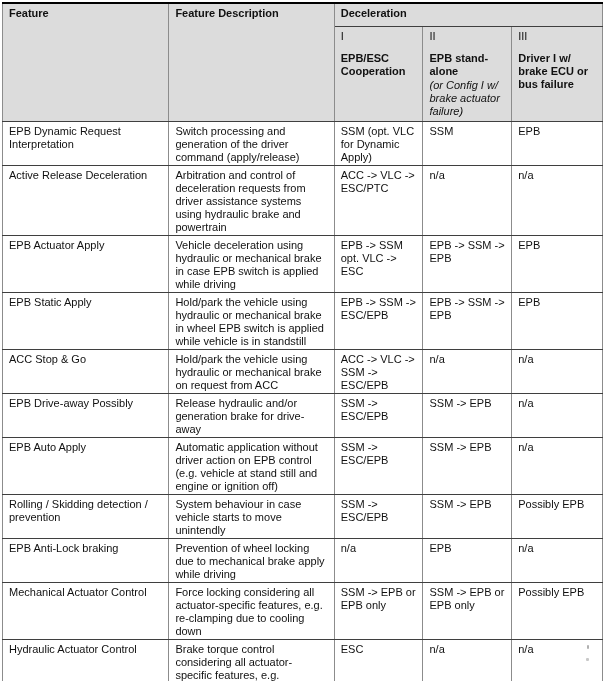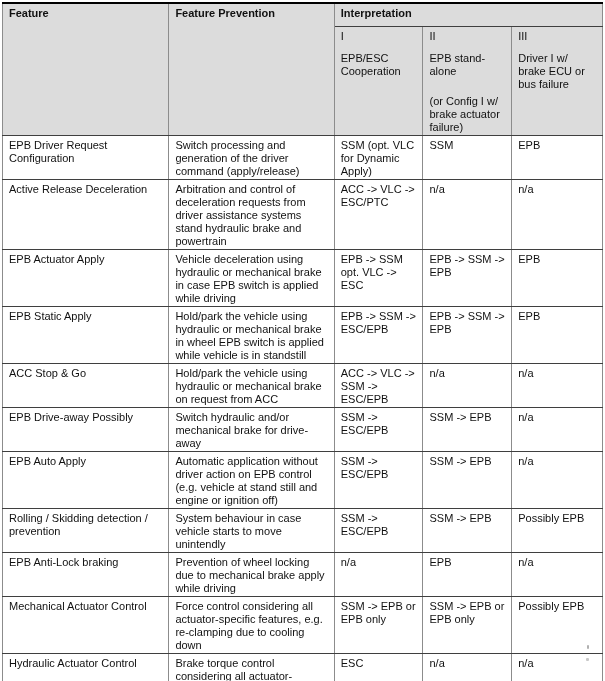--- a/index.html
+++ b/index.html
@@ -45,22 +45,22 @@
     font-size: 11px;
   }
   .col-feature { width: 165px; }
   .col-desc    { width: 164px; }
   .col-c1      { width: 88px; }
   .col-c2      { width: 88px; }
   .col-c3      { width: 90px; }
   tr.hdr-row1 td, tr.hdr-row1 th { height: 18px; }
   tr.hdr-row2 th { height: 90px; font-weight: normal; }
   .numeral { display: block; margin-bottom: 9px; font-weight: normal; }
-  .cfg-title { display: block; font-weight: normal; }
-  .cfg-note { display: block; margin-top: 17px; font-weight: normal; }
+  .cfg-title { display: block; font-weight: bold; }
+  .cfg-note { display: block; margin-top: 1px; font-weight: normal; font-style: italic; }
   .cfg-note:empty { display: none; }
   td.body-cell { background: #ffffff; }
   .artifact {
     position: absolute;
     background: #b0b0b0;
     border-radius: 1px;
   }
   .artifact.a1 { left: 587px; top: 645px; width: 2px; height: 4px; }
   .artifact.a2 { left: 586px; top: 658px; width: 3px; height: 3px; opacity: .7; }
 </style>
@@ -72,51 +72,51 @@
     <colgroup>
       <col class="col-feature">
         <col class="col-desc">
         <col class="col-c1">
         <col class="col-c2">
         <col class="col-c3">
     </colgroup>
     <tbody>
       <tr class="hdr-row1">
         <th class="hdr" rowspan="2">Feature</th>
-        <th class="hdr" rowspan="2">Feature Prevention</th>
-        <th class="hdr" colspan="3">Interpretation</th>
+        <th class="hdr" rowspan="2">Feature Description</th>
+        <th class="hdr" colspan="3">Deceleration</th>
       </tr>
       <tr class="hdr-row2">
         <th class="hdr">
           <span class="numeral">I</span>
           <span class="cfg-title">EPB/ESC Cooperation</span>
 
         </th>
         <th class="hdr">
           <span class="numeral">II</span>
           <span class="cfg-title">EPB stand-alone</span>
           <span class="cfg-note">(or Config I w/ brake actuator failure)</span>
         </th>
         <th class="hdr">
           <span class="numeral">III</span>
           <span class="cfg-title">Driver I w/ brake ECU or bus failure</span>
 
         </th>
       </tr>
 
       <tr>
-        <td class="body-cell">EPB Driver Request Configuration</td>
+        <td class="body-cell">EPB Dynamic Request Interpretation</td>
         <td class="body-cell">Switch processing and generation of the driver command (apply/release)</td>
         <td class="body-cell">SSM (opt. VLC for Dynamic Apply)</td>
         <td class="body-cell">SSM</td>
         <td class="body-cell">EPB</td>
       </tr>
       <tr>
         <td class="body-cell">Active Release Deceleration</td>
-        <td class="body-cell">Arbitration and control of deceleration requests from driver assistance systems stand hydraulic brake and powertrain</td>
+        <td class="body-cell">Arbitration and control of deceleration requests from driver assistance systems using hydraulic brake and powertrain</td>
         <td class="body-cell">ACC -&gt; VLC -&gt; ESC/PTC</td>
         <td class="body-cell">n/a</td>
         <td class="body-cell">n/a</td>
       </tr>
       <tr>
         <td class="body-cell">EPB Actuator Apply</td>
         <td class="body-cell">Vehicle deceleration using hydraulic or mechanical brake in case EPB switch is applied while driving</td>
         <td class="body-cell">EPB -&gt; SSM opt. VLC -&gt; ESC</td>
         <td class="body-cell">EPB -&gt; SSM -&gt; EPB</td>
         <td class="body-cell">EPB</td>
@@ -130,21 +130,21 @@
       </tr>
       <tr>
         <td class="body-cell">ACC Stop &amp; Go</td>
         <td class="body-cell">Hold/park the vehicle using hydraulic or mechanical brake on request from ACC</td>
         <td class="body-cell">ACC -&gt; VLC -&gt; SSM -&gt; ESC/EPB</td>
         <td class="body-cell">n/a</td>
         <td class="body-cell">n/a</td>
       </tr>
       <tr>
         <td class="body-cell">EPB Drive-away Possibly</td>
-        <td class="body-cell">Switch hydraulic and/or mechanical brake for drive-away</td>
+        <td class="body-cell">Release hydraulic and/or generation brake for drive-away</td>
         <td class="body-cell">SSM -&gt; ESC/EPB</td>
         <td class="body-cell">SSM -&gt; EPB</td>
         <td class="body-cell">n/a</td>
       </tr>
       <tr>
         <td class="body-cell">EPB Auto Apply</td>
         <td class="body-cell">Automatic application without driver action on EPB control (e.g. vehicle at stand still and engine or ignition off)</td>
         <td class="body-cell">SSM -&gt; ESC/EPB</td>
         <td class="body-cell">SSM -&gt; EPB</td>
         <td class="body-cell">n/a</td>
@@ -158,21 +158,21 @@
       </tr>
       <tr>
         <td class="body-cell">EPB Anti-Lock braking</td>
         <td class="body-cell">Prevention of wheel locking due to mechanical brake apply while driving</td>
         <td class="body-cell">n/a</td>
         <td class="body-cell">EPB</td>
         <td class="body-cell">n/a</td>
       </tr>
       <tr>
         <td class="body-cell">Mechanical Actuator Control</td>
-        <td class="body-cell">Force control considering all actuator-specific features, e.g. re-clamping due to cooling down</td>
+        <td class="body-cell">Force locking considering all actuator-specific features, e.g. re-clamping due to cooling down</td>
         <td class="body-cell">SSM -&gt; EPB or EPB only</td>
         <td class="body-cell">SSM -&gt; EPB or EPB only</td>
         <td class="body-cell">Possibly EPB</td>
       </tr>
       <tr>
         <td class="body-cell">Hydraulic Actuator Control</td>
         <td class="body-cell">Brake torque control considering all actuator-specific features, e.g. compensation for valve leakages</td>
         <td class="body-cell">ESC</td>
         <td class="body-cell">n/a</td>
         <td class="body-cell">n/a</td>

